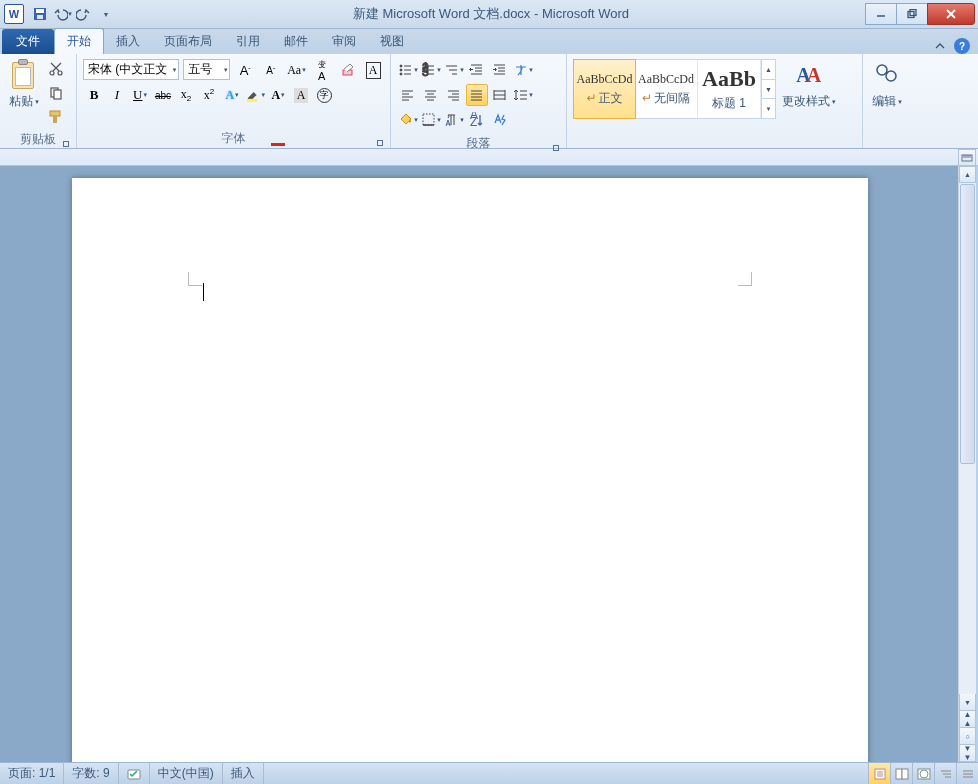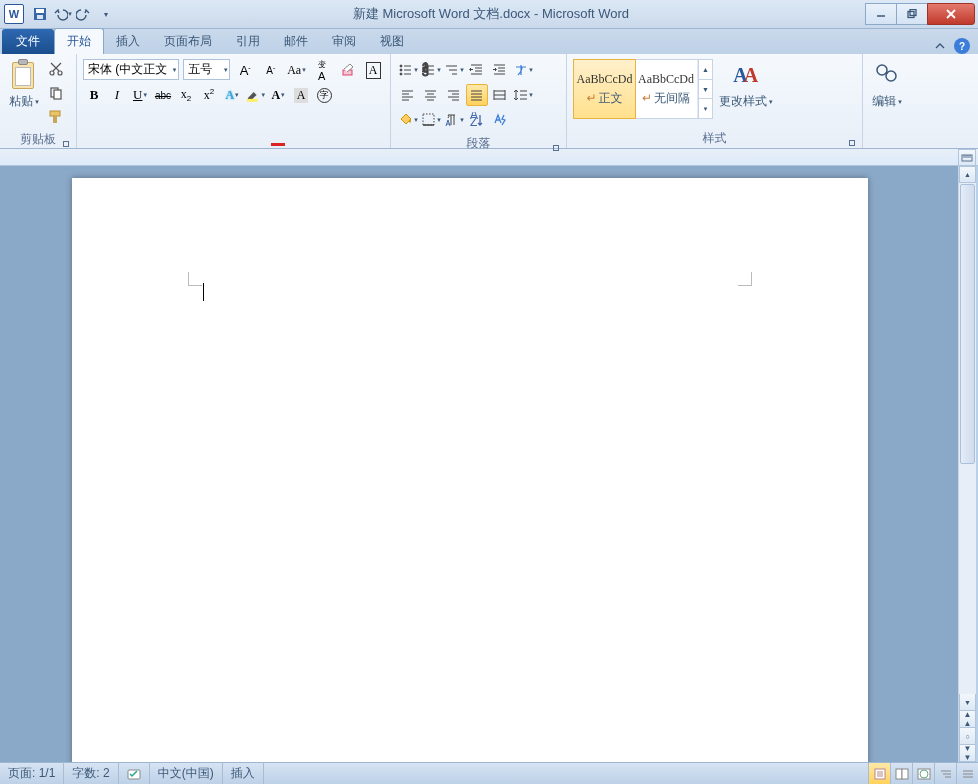--- a/index.html
+++ b/index.html
@@ -285,20 +285,21 @@
             </div>
           <div class="small-btn">
               <span style="font-family:serif;background:#ddd;padding:0 3px">A</span>
             </div>
           <div class="small-btn">
               <span style="border:1px solid #333;border-radius:50%;width:15px;height:15px;display:flex;align-items:center;justify-content:center;font-size:9px">字</span>
             </div>
         </div>
       </div>
     </div>
+    <div class="group-label"><span>字体</span><div class="group-launcher"></div></div>
   </div>
 
   <div class="group" style="width:176px">
     <div class="group-content">
       <div class="font-col" style="width:100%">
         <div class="btn-row">
           <div class="small-btn">
               <svg class="ic" viewBox="0 0 16 16" stroke="#444">
                 <circle cx="3" cy="4" r="1" fill="#444"></circle>
                 <line x1="6" y1="4" x2="13" y2="4"></line>
@@ -448,38 +449,41 @@
     <div class="group-content">
       <div class="style-gallery">
         <div class="style-item sel">
           <div class="style-prev">AaBbCcDd</div>
           <div class="style-name"><span class="j">↵</span><span>正文</span></div>
         </div>
         <div class="style-item">
           <div class="style-prev">AaBbCcDd</div>
           <div class="style-name"><span class="j">↵</span><span>无间隔</span></div>
         </div>
+        <div class="style-item">
+          <div class="style-prev" style="font-size:22px;font-weight:bold">AaBb</div>
+          <div class="style-name"><span>标题 1</span></div>
+        </div>
         <div class="gal-nav">
           <div>▲</div>
           <div>▼</div>
           <div style="border-bottom:none">▾</div>
         </div>
       </div>
       <div class="big-btn change-styles">
         <div class="icon32" style="display:flex;align-items:center;justify-content:center">
             <span class="aa" style="font-size:20px;color:#2b579a;font-weight:bold">A</span>
             <span class="aa" style="font-size:20px;color:#c0392b;font-weight:bold;margin-left:-4px">A</span>
           </div>
         <div class="lbl">
             <span>更改样式</span>
             <span class="split-arrow">▾</span>
           </div>
       </div>
     </div>
-    <div class="group-label"><span>样式</span><div class="group-launcher"></div></div>
   </div>
 
   <div class="group" style="width:48px;border-right:none">
     <div class="group-content" style="justify-content:flex-end">
       <div class="big-btn">
         <div class="icon32" style="display:flex;align-items:center;justify-content:center">
             <svg width="26" height="26" viewBox="0 0 26 26" fill="none" stroke="#3b5878" stroke-width="1.5">
               <circle cx="8" cy="8" r="5"></circle>
               <circle cx="17" cy="14" r="5"></circle>
               <line x1="12" y1="12" x2="14" y2="10"></line>
@@ -522,21 +526,21 @@
   <div class="vs-nav">
     <div class="vs-btn">▼</div>
     <div class="vs-btn" style="font-size:8px">▲<br>▲</div>
     <div class="vs-btn">○</div>
     <div class="vs-btn" style="font-size:8px">▼<br>▼</div>
   </div>
 </div>
 
 <div class="statusbar">
   <div class="sb-cell">页面: 1/1</div>
-  <div class="sb-cell">字数: 2</div>
+  <div class="sb-cell">字数: 9</div>
   <div class="sb-cell">
       <svg width="14" height="14" viewBox="0 0 14 14">
         <rect x="1" y="3" width="12" height="9" rx="1" fill="#fff" stroke="#888"></rect>
         <path d="M3 7l2 2 5-5" fill="none" stroke="#2a8" stroke-width="1.5"></path>
       </svg>
     </div>
   <div class="sb-cell">中文(中国)</div>
   <div class="sb-cell">插入</div>
   <div class="sb-spacer"></div>
   <div class="view-btns">

